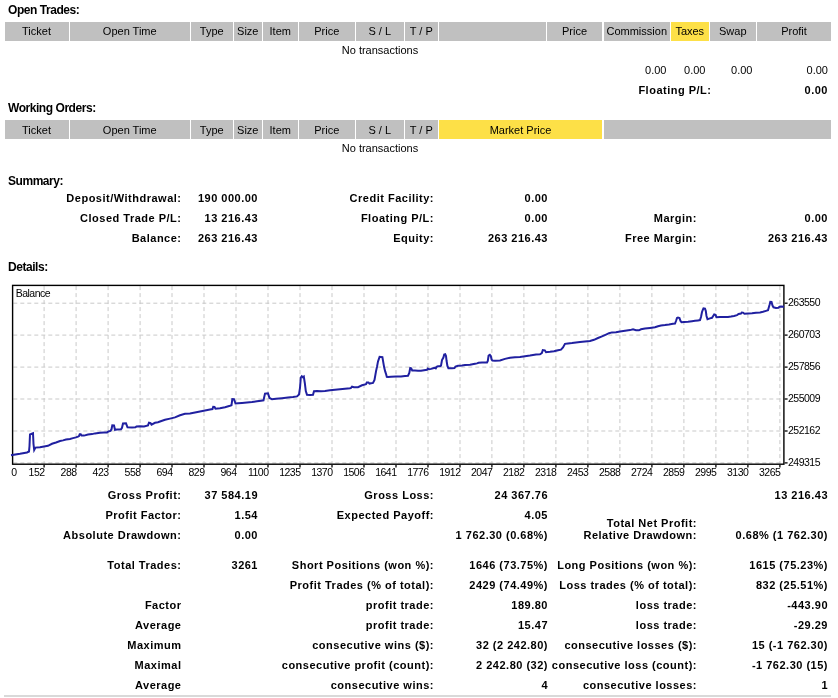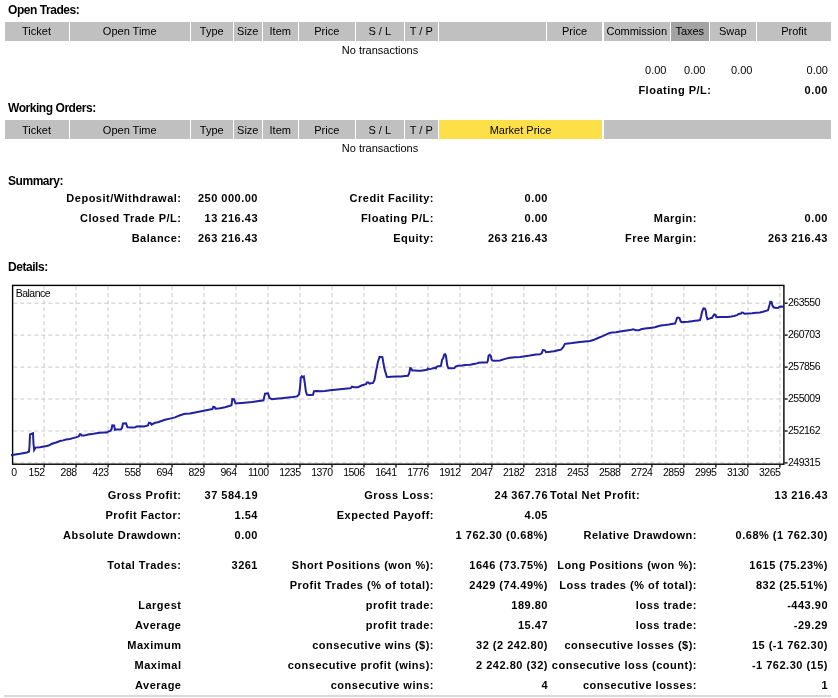--- a/index.html
+++ b/index.html
@@ -16,21 +16,21 @@
     <div class="c" style="left:70px;width:119.5px;text-align:center;background:#c0c0c0;">Open Time</div>
     <div class="c" style="left:191px;width:41.5px;text-align:center;background:#c0c0c0;">Type</div>
     <div class="c" style="left:234px;width:27.5px;text-align:center;background:#c0c0c0;">Size</div>
     <div class="c" style="left:263px;width:34.5px;text-align:center;background:#c0c0c0;">Item</div>
     <div class="c" style="left:299px;width:55.5px;text-align:center;background:#c0c0c0;">Price</div>
     <div class="c" style="left:356px;width:47.5px;text-align:center;background:#c0c0c0;">S / L</div>
     <div class="c" style="left:405px;width:32.5px;text-align:center;background:#c0c0c0;">T / P</div>
     <div class="c" style="left:439px;width:106.5px;text-align:center;background:#c0c0c0;"></div>
     <div class="c" style="left:547px;width:55px;text-align:center;background:#c0c0c0;">Price</div>
     <div class="c" style="left:604px;width:65.5px;text-align:center;background:#c0c0c0;">Commission</div>
-    <div class="c" style="left:671px;width:37.5px;text-align:center;background:#a3a3a3;">Taxes</div>
+    <div class="c" style="left:671px;width:37.5px;text-align:center;background:#fde047;">Taxes</div>
     <div class="c" style="left:710px;width:45.5px;text-align:center;background:#c0c0c0;">Swap</div>
     <div class="c" style="left:757px;width:74px;text-align:center;background:#c0c0c0;">Profit</div>
   </div>
 <div class="r" style="top:43.1px;height:14px">
     <div class="c" style="left:4.5px;width:751px;text-align:center;">No transactions</div>
   </div>
 <div class="r" style="top:63px;height:14px">
     <div class="c" style="left:604px;width:62.5px;text-align:right;">0.00</div>
     <div class="c" style="left:671px;width:34.5px;text-align:right;">0.00</div>
     <div class="c" style="left:710px;width:42.5px;text-align:right;">0.00</div>
@@ -52,21 +52,21 @@
     <div class="c" style="left:405px;width:32.5px;text-align:center;background:#c0c0c0;">T / P</div>
     <div class="c" style="left:439px;width:163px;text-align:center;background:#fde047;">Market Price</div>
     <div class="c" style="left:604px;width:227px;text-align:center;background:#c0c0c0;"></div>
   </div>
 <div class="r" style="top:141.1px;height:14px">
     <div class="c" style="left:4.5px;width:751px;text-align:center;">No transactions</div>
   </div>
 <div class="title" style="top:175.2px">Summary:</div>
 <div class="r" style="top:190.6px;height:14px">
     <div class="c" style="left:20px;width:161.5px;text-align:right;font-weight:bold;">Deposit/Withdrawal:</div>
-    <div class="c" style="left:186px;width:72px;text-align:right;font-weight:bold;">250 000.00</div>
+    <div class="c" style="left:186px;width:72px;text-align:right;font-weight:bold;">190 000.00</div>
     <div class="c" style="left:260px;width:174px;text-align:right;font-weight:bold;">Credit Facility:</div>
     <div class="c" style="left:436px;width:112px;text-align:right;font-weight:bold;">0.00</div>
   </div>
 <div class="r" style="top:211px;height:14px">
     <div class="c" style="left:20px;width:161.5px;text-align:right;font-weight:bold;">Closed Trade P/L:</div>
     <div class="c" style="left:186px;width:72px;text-align:right;font-weight:bold;">13 216.43</div>
     <div class="c" style="left:260px;width:174px;text-align:right;font-weight:bold;">Floating P/L:</div>
     <div class="c" style="left:436px;width:112px;text-align:right;font-weight:bold;">0.00</div>
     <div class="c" style="left:550px;width:147px;text-align:right;font-weight:bold;">Margin:</div>
     <div class="c" style="left:699px;width:129px;text-align:right;font-weight:bold;">0.00</div>
@@ -181,21 +181,21 @@
       <text x="788" y="191.1">249315</text>
       <text x="15.7" y="22.2">Balance</text>
     </g>
     <polyline points="12,180 20,178.8 27,177.5 29,176.5 29.5,171 30,159.5 33,158.3 33.5,169 34.2,175 35.5,172.6 40,172.3 44,171.5 48,170.8 52,168.8 56,167.5 60,166 63,165.4 66,164.6 70,163.9 73,163.1 76,162.4 78,161.6 79,161 79.7,159.2 80.7,159.2 81.5,160.6 84,160.6 88,159.6 92,159.1 95,158.4 100,157.8 104,157.6 107,157.4 109,156.2 110.5,155.9 111.5,154.3 112.3,150.3 114,150.5 115,154.8 117,154.6 121,154.4 122,152.8 123,148.5 126,148.3 127.5,152.3 132,152.4 135.5,152.3 136.5,151.4 140,151.3 144,151.4 148,150.4 149,147.6 150.5,148 151.5,149.6 155,147.8 158,147.2 160,146.5 165,144.8 170,143.6 175,142.4 180,140.3 185,138.8 190,138.4 195,137.4 200,136.4 205,135.4 210,134.4 212.5,134 213.2,131.8 214.5,132 215.5,133.8 220,133.3 225,132.2 230,130.8 231.5,130.3 232.3,124 234,124.2 235.5,128.5 238,128.2 242,127.9 247,127.5 252,127 257,126.3 261,125.7 263.5,125.3 265,118.6 268,118.4 269.5,123 272,124.3 276,123.8 282,123.2 288,122.6 293,122 297,121.4 299,119.5 300,113 300.8,102.5 301.8,101.2 302.8,102.2 303.8,101.5 304.8,108 305.8,116 307,119.8 310,120.1 313,119.8 314,116.2 317,116 321,116.2 325,115.9 330,115.3 335,114.8 340,114.3 345,113.8 350,113.3 351,112.9 352,111.7 354,112.3 358,112.2 362,110.3 366,109.2 366.8,107.5 368.5,107.6 369.5,108.6 371,108.3 373,107.9 374.5,105 376,96.4 377,91.7 378,86.4 379,83.6 379.6,81.8 382.4,82.2 383.2,86.9 384.2,92.6 385.2,96.4 386.2,99.5 386.8,101.9 388,102 391,101.8 396,101.6 401,101.4 405,101 408,100.7 409.3,98 410.2,93 411.2,93.3 412.2,95.5 415,95.6 418,95.7 421,95.8 424,95.2 427,94.8 427.8,93.6 429,94.2 431,93.9 433,93.2 435,92.8 435.8,93.3 436.6,91.9 438,91.3 440,91.2 441,90.7 442,85 443.4,82.6 444.2,79.5 445.2,79.2 446,81 446.6,86 447.4,91 448.4,93.2 452,93.2 454.5,93 455.5,91.5 458,90.7 462,90.6 465,90.1 470,89.7 475,88.8 477,88.4 478.5,87.8 482,87.6 487,87.4 487.8,86 488.6,80.5 489.8,79.8 490.8,81 491.6,84.5 492.4,85.6 495,85.7 500,85.4 505,83.9 510,82.7 515,82.3 520,82 525,81.2 530,80.6 536,79.4 540,79.3 541.8,78.2 542.8,75 544.8,75.3 546,77.2 550,76.8 554,76.3 558,75.3 561,74.6 563,72.5 565,68.8 568,68.4 572,68 576,67.4 580,67 585,66.5 590,66 594,64.8 598,63 602,61.4 606,59.6 609,58.2 612,57.4 616,57.3 620,56.5 625,55.8 630,55.1 633,54.4 636,55.2 639,55.3 641,54.3 645,53.6 650,52.9 655,52.2 658,51.2 661,50.6 665,50.1 669,49.5 673,48.8 675,48.5 676,46 677,43 678,42.6 679.5,43 680.5,46 681.5,47.2 684,47 688,46.7 692,46.2 695,45.8 698,45.4 700,45.1 701,42 702,37 703,34.5 703.5,33.4 705,33.6 705.8,36 706.5,41 707.5,44.2 710,43.4 712,42.8 713.5,40.5 714.2,39.4 715.5,39.8 716.5,42.2 720,42.1 724,42.1 728,41.9 731,41.5 734,40.9 737,40.2 738.5,38.9 741,38.6 741.8,37.5 743,37.6 744.5,38.7 748,38.5 752,38.2 756,37.8 760,37.4 763,36.8 766,35.9 768,35.3 769.5,30 770.3,26.8 771.5,27 772.5,30.5 773.5,32.3 776,32.9 778.5,32.7 779.5,31.8 781,31.5 783,31.6" fill="none" stroke="#2020a0" stroke-width="2" stroke-linejoin="miter" stroke-linecap="square"></polyline>
   </svg>
 <div class="r" style="top:488.2px;height:14px">
     <div class="c" style="left:20px;width:161.5px;text-align:right;font-weight:bold;">Gross Profit:</div>
     <div class="c" style="left:186px;width:72px;text-align:right;font-weight:bold;">37 584.19</div>
     <div class="c" style="left:260px;width:174px;text-align:right;font-weight:bold;">Gross Loss:</div>
     <div class="c" style="left:436px;width:112px;text-align:right;font-weight:bold;">24 367.76</div>
-    <div class="c" style="left:550px;width:147px;font-weight:bold;">Total Net Profit:</div>
+    <div class="c" style="left:550px;width:147px;text-align:right;font-weight:bold;margin-top:28px;">Total Net Profit:</div>
     <div class="c" style="left:699px;width:129px;text-align:right;font-weight:bold;">13 216.43</div>
   </div>
 <div class="r" style="top:507.9px;height:14px">
     <div class="c" style="left:20px;width:161.5px;text-align:right;font-weight:bold;">Profit Factor:</div>
     <div class="c" style="left:186px;width:72px;text-align:right;font-weight:bold;">1.54</div>
     <div class="c" style="left:260px;width:174px;text-align:right;font-weight:bold;">Expected Payoff:</div>
     <div class="c" style="left:436px;width:112px;text-align:right;font-weight:bold;">4.05</div>
   </div>
 <div class="r" style="top:528.1px;height:14px">
     <div class="c" style="left:20px;width:161.5px;text-align:right;font-weight:bold;">Absolute Drawdown:</div>
@@ -212,21 +212,21 @@
     <div class="c" style="left:550px;width:147px;text-align:right;font-weight:bold;">Long Positions (won %):</div>
     <div class="c" style="left:699px;width:129px;text-align:right;font-weight:bold;">1615 (75.23%)</div>
   </div>
 <div class="r" style="top:577.9px;height:14px">
     <div class="c" style="left:260px;width:174px;text-align:right;font-weight:bold;">Profit Trades (% of total):</div>
     <div class="c" style="left:436px;width:112px;text-align:right;font-weight:bold;">2429 (74.49%)</div>
     <div class="c" style="left:550px;width:147px;text-align:right;font-weight:bold;">Loss trades (% of total):</div>
     <div class="c" style="left:699px;width:129px;text-align:right;font-weight:bold;">832 (25.51%)</div>
   </div>
 <div class="r" style="top:598px;height:14px">
-    <div class="c" style="left:20px;width:161.5px;text-align:right;font-weight:bold;">Largest</div>
+    <div class="c" style="left:20px;width:161.5px;text-align:right;font-weight:bold;">Factor</div>
     <div class="c" style="left:260px;width:174px;text-align:right;font-weight:bold;">profit trade:</div>
     <div class="c" style="left:436px;width:112px;text-align:right;font-weight:bold;">189.80</div>
     <div class="c" style="left:550px;width:147px;text-align:right;font-weight:bold;">loss trade:</div>
     <div class="c" style="left:699px;width:129px;text-align:right;font-weight:bold;">-443.90</div>
   </div>
 <div class="r" style="top:618.1px;height:14px">
     <div class="c" style="left:20px;width:161.5px;text-align:right;font-weight:bold;">Average</div>
     <div class="c" style="left:260px;width:174px;text-align:right;font-weight:bold;">profit trade:</div>
     <div class="c" style="left:436px;width:112px;text-align:right;font-weight:bold;">15.47</div>
     <div class="c" style="left:550px;width:147px;text-align:right;font-weight:bold;">loss trade:</div>
@@ -234,21 +234,21 @@
   </div>
 <div class="r" style="top:638.2px;height:14px">
     <div class="c" style="left:20px;width:161.5px;text-align:right;font-weight:bold;">Maximum</div>
     <div class="c" style="left:260px;width:174px;text-align:right;font-weight:bold;">consecutive wins ($):</div>
     <div class="c" style="left:436px;width:112px;text-align:right;font-weight:bold;">32 (2 242.80)</div>
     <div class="c" style="left:550px;width:147px;text-align:right;font-weight:bold;">consecutive losses ($):</div>
     <div class="c" style="left:699px;width:129px;text-align:right;font-weight:bold;">15 (-1 762.30)</div>
   </div>
 <div class="r" style="top:658.3px;height:14px">
     <div class="c" style="left:20px;width:161.5px;text-align:right;font-weight:bold;">Maximal</div>
-    <div class="c" style="left:260px;width:174px;text-align:right;font-weight:bold;">consecutive profit (wins):</div>
+    <div class="c" style="left:260px;width:174px;text-align:right;font-weight:bold;">consecutive profit (count):</div>
     <div class="c" style="left:436px;width:112px;text-align:right;font-weight:bold;">2 242.80 (32)</div>
     <div class="c" style="left:550px;width:147px;text-align:right;font-weight:bold;">consecutive loss (count):</div>
     <div class="c" style="left:699px;width:129px;text-align:right;font-weight:bold;">-1 762.30 (15)</div>
   </div>
 <div class="r" style="top:678.4px;height:14px">
     <div class="c" style="left:20px;width:161.5px;text-align:right;font-weight:bold;">Average</div>
     <div class="c" style="left:260px;width:174px;text-align:right;font-weight:bold;">consecutive wins:</div>
     <div class="c" style="left:436px;width:112px;text-align:right;font-weight:bold;">4</div>
     <div class="c" style="left:550px;width:147px;text-align:right;font-weight:bold;">consecutive losses:</div>
     <div class="c" style="left:699px;width:129px;text-align:right;font-weight:bold;">1</div>

